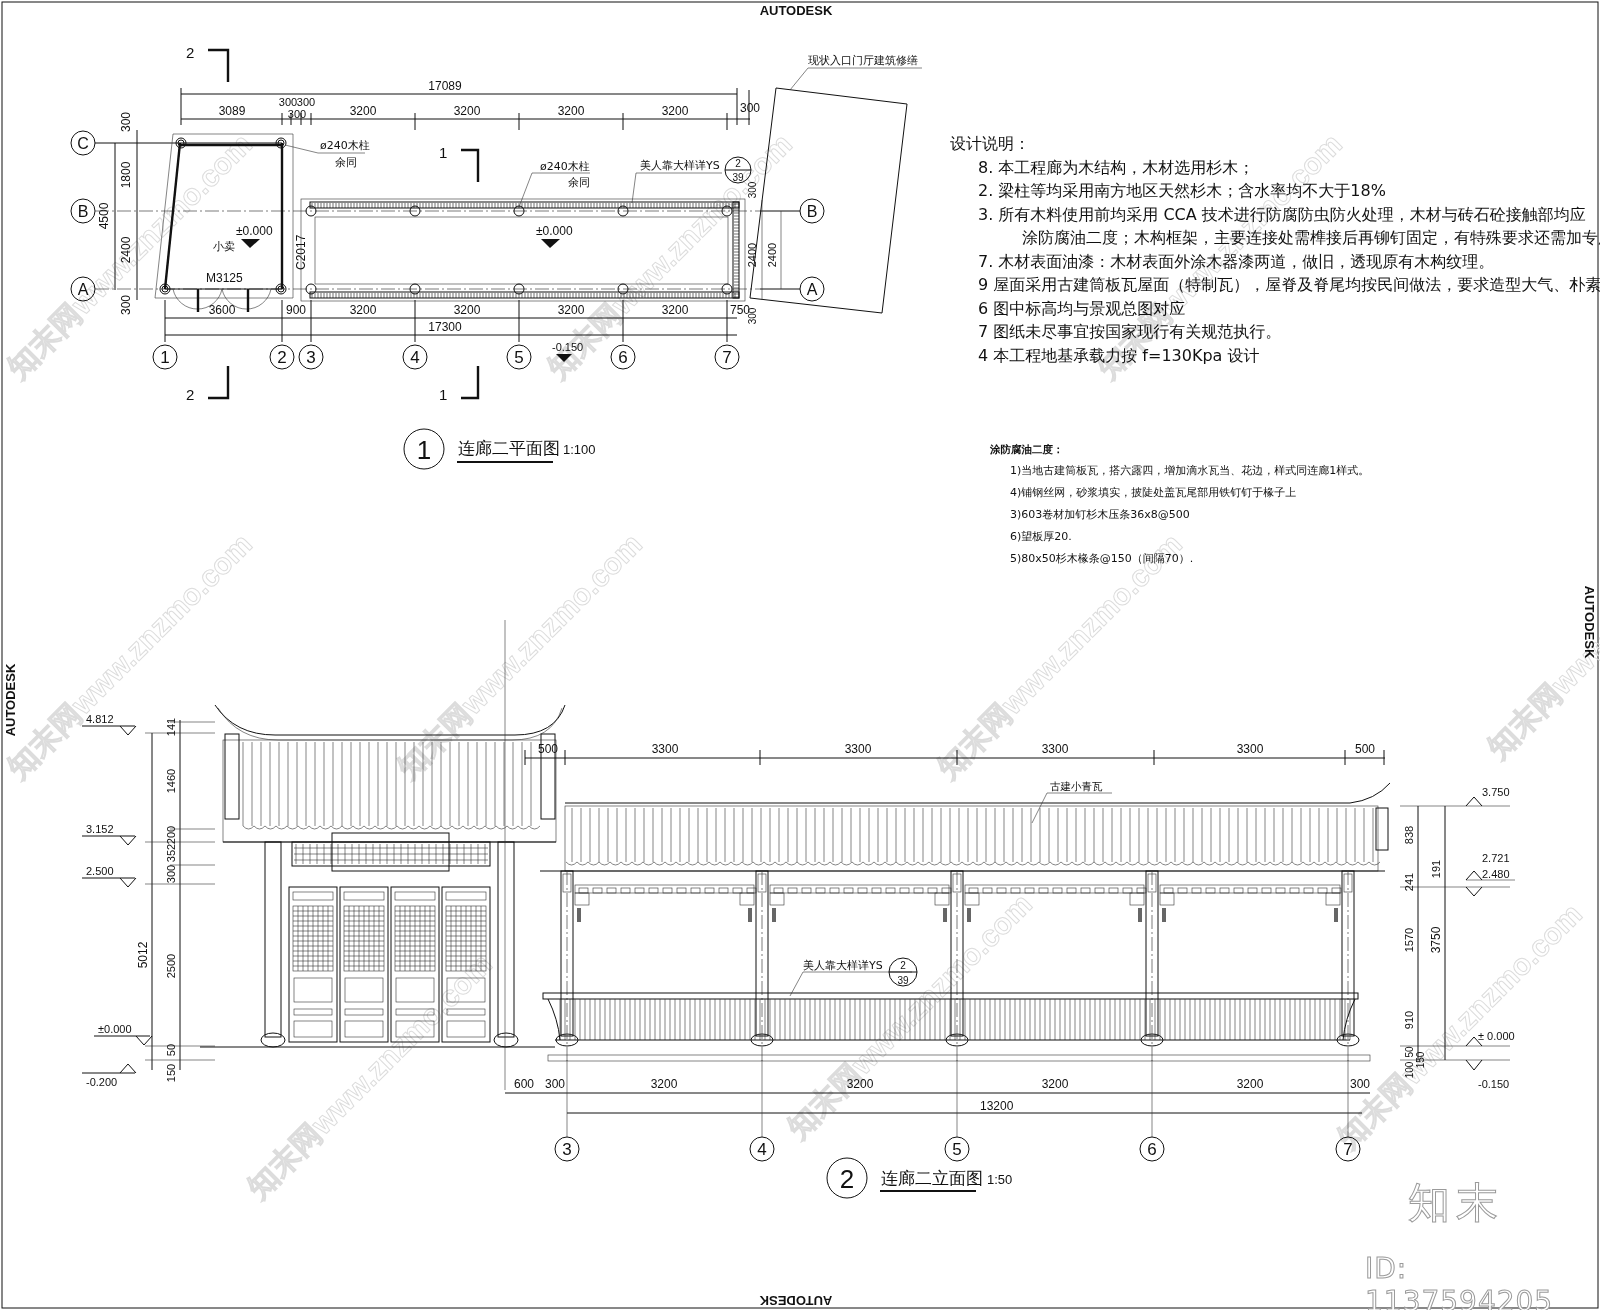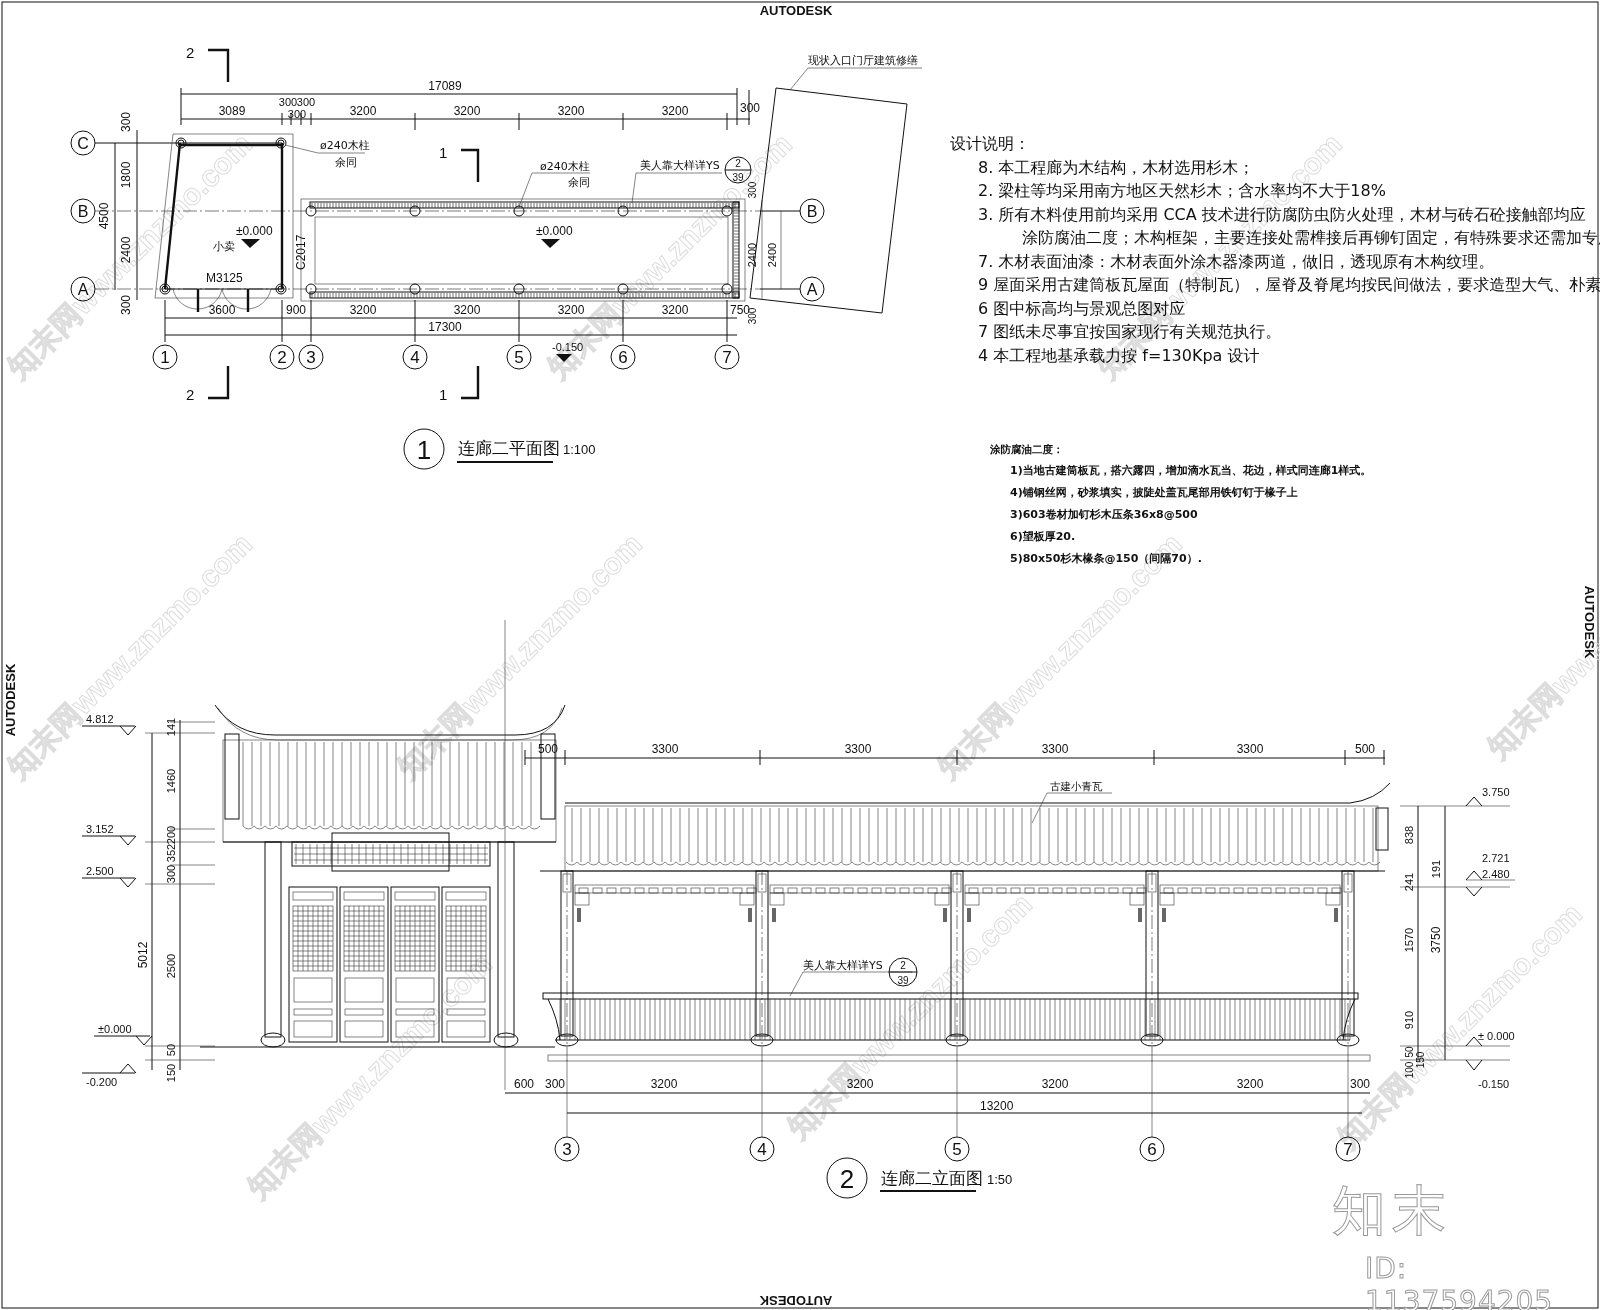--- a/index.html
+++ b/index.html
@@ -9,22 +9,22 @@
   .cjk{font-family:"DejaVu Sans",sans-serif;}
   .ln{stroke:#111;stroke-width:1;fill:none;}
   .thin{stroke:#333;stroke-width:0.6;fill:none;}
   .thick{stroke:#111;stroke-width:2.4;fill:none;}
   .axis{stroke:#444;stroke-width:0.7;stroke-dasharray:14 3 2 3;fill:none;}
   .notes{position:absolute;left:950px;top:132px;font-size:16px;line-height:23.5px;white-space:nowrap;}
   .notes .t{margin-left:0;}
   .notes .it{margin-left:28px;}
   .notes .cont{margin-left:72px;}
   .roof-notes{position:absolute;left:990px;top:438px;font-size:10.5px;line-height:22px;white-space:nowrap;font-weight:bold;}
-  .roof-notes .it{margin-left:20px;font-weight:bold;font-size:11px;}
-  .brand{position:absolute;left:1332px;top:1175px;font-size:54px;color:#fff;-webkit-text-stroke:1px #9a9a9a;letter-spacing:6px;}
+  .roof-notes .it{margin-left:20px;font-weight:normal;font-size:11px;}
+  .brand{position:absolute;left:1408px;top:1175px;font-size:42px;color:#fff;-webkit-text-stroke:1px #9a9a9a;letter-spacing:6px;}
   .brand-id{position:absolute;left:1365px;top:1252px;font-size:28px;color:#fff;-webkit-text-stroke:1px #9a9a9a;letter-spacing:1px;}
 </style>
 </head>
 <body>
 
 <div id="sheet">
 <svg width="1600" height="1310" viewBox="0 0 1600 1310" xmlns="http://www.w3.org/2000/svg">
 
   <rect x="2" y="2" width="1596" height="1306" class="ln"></rect>
 

